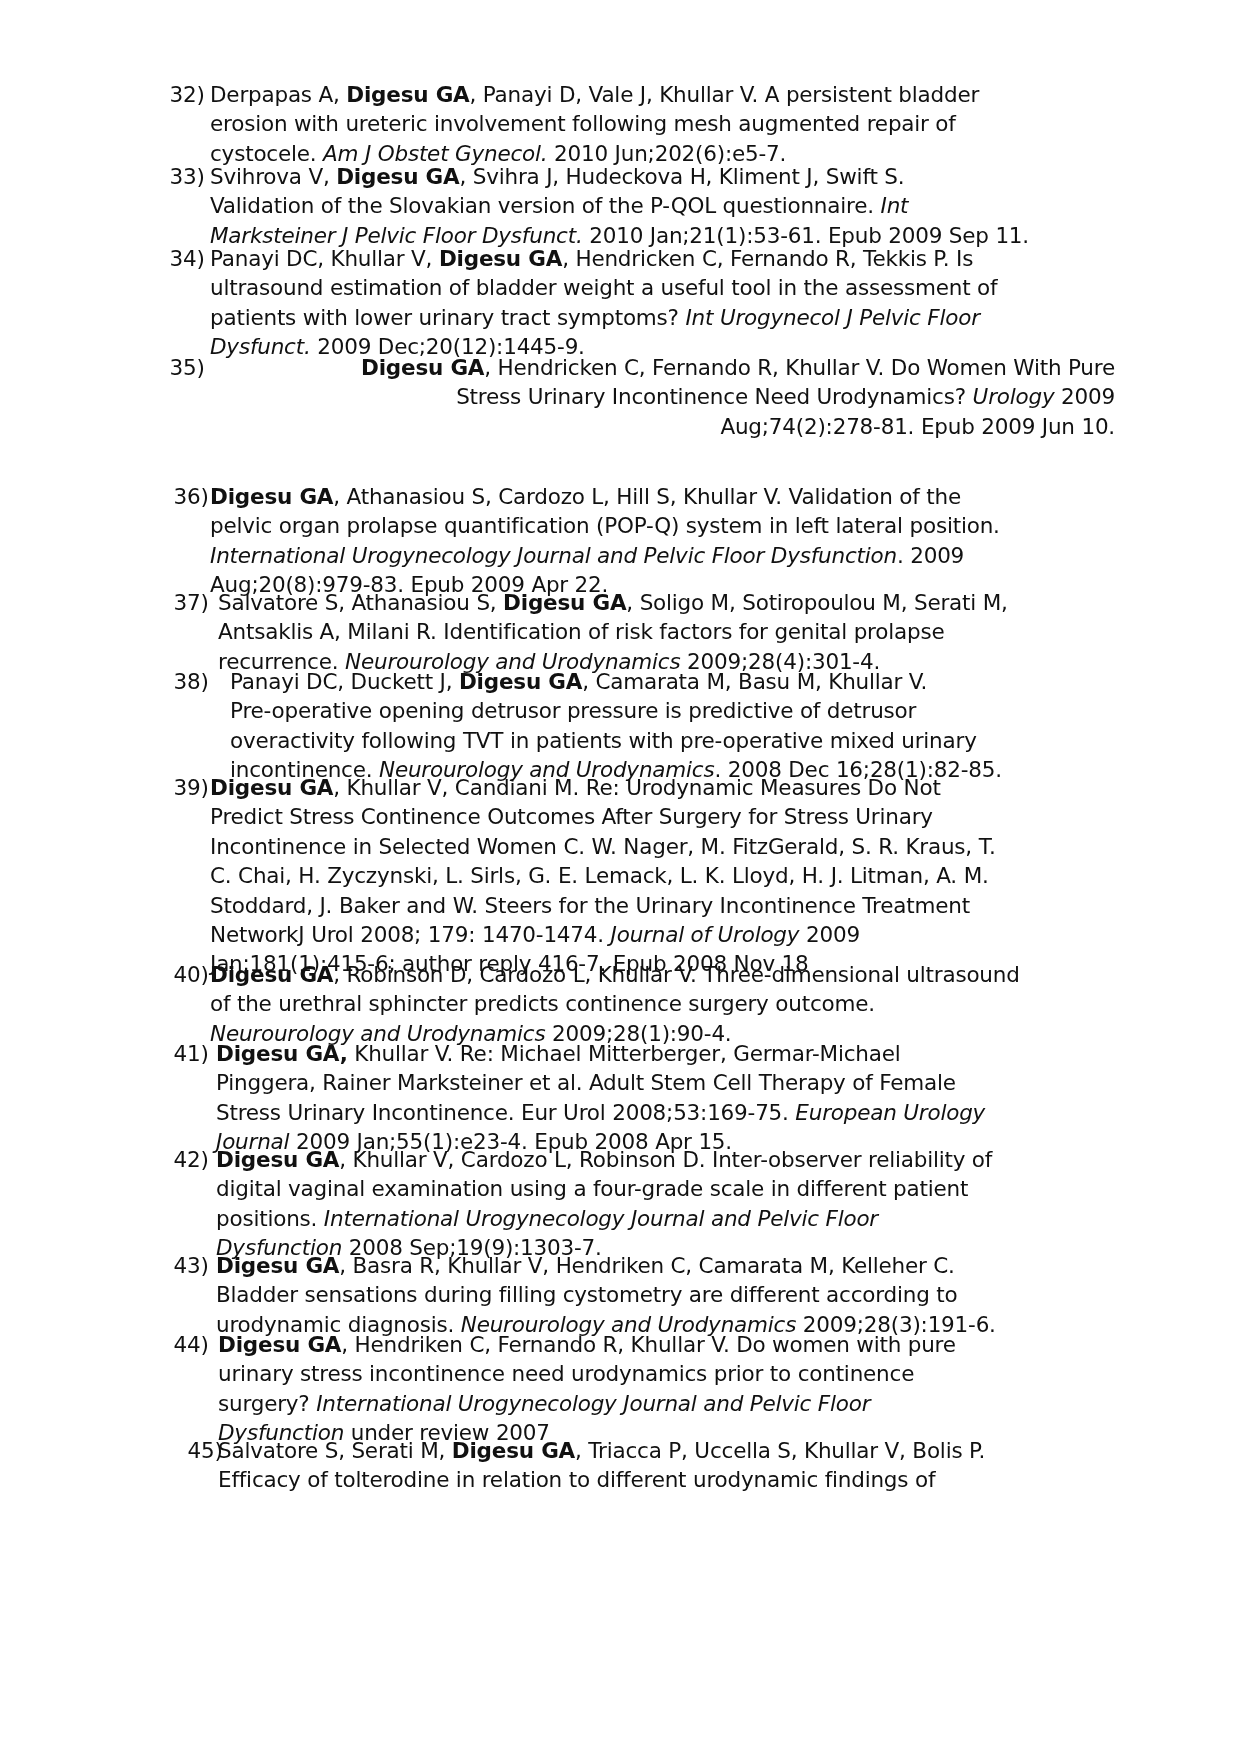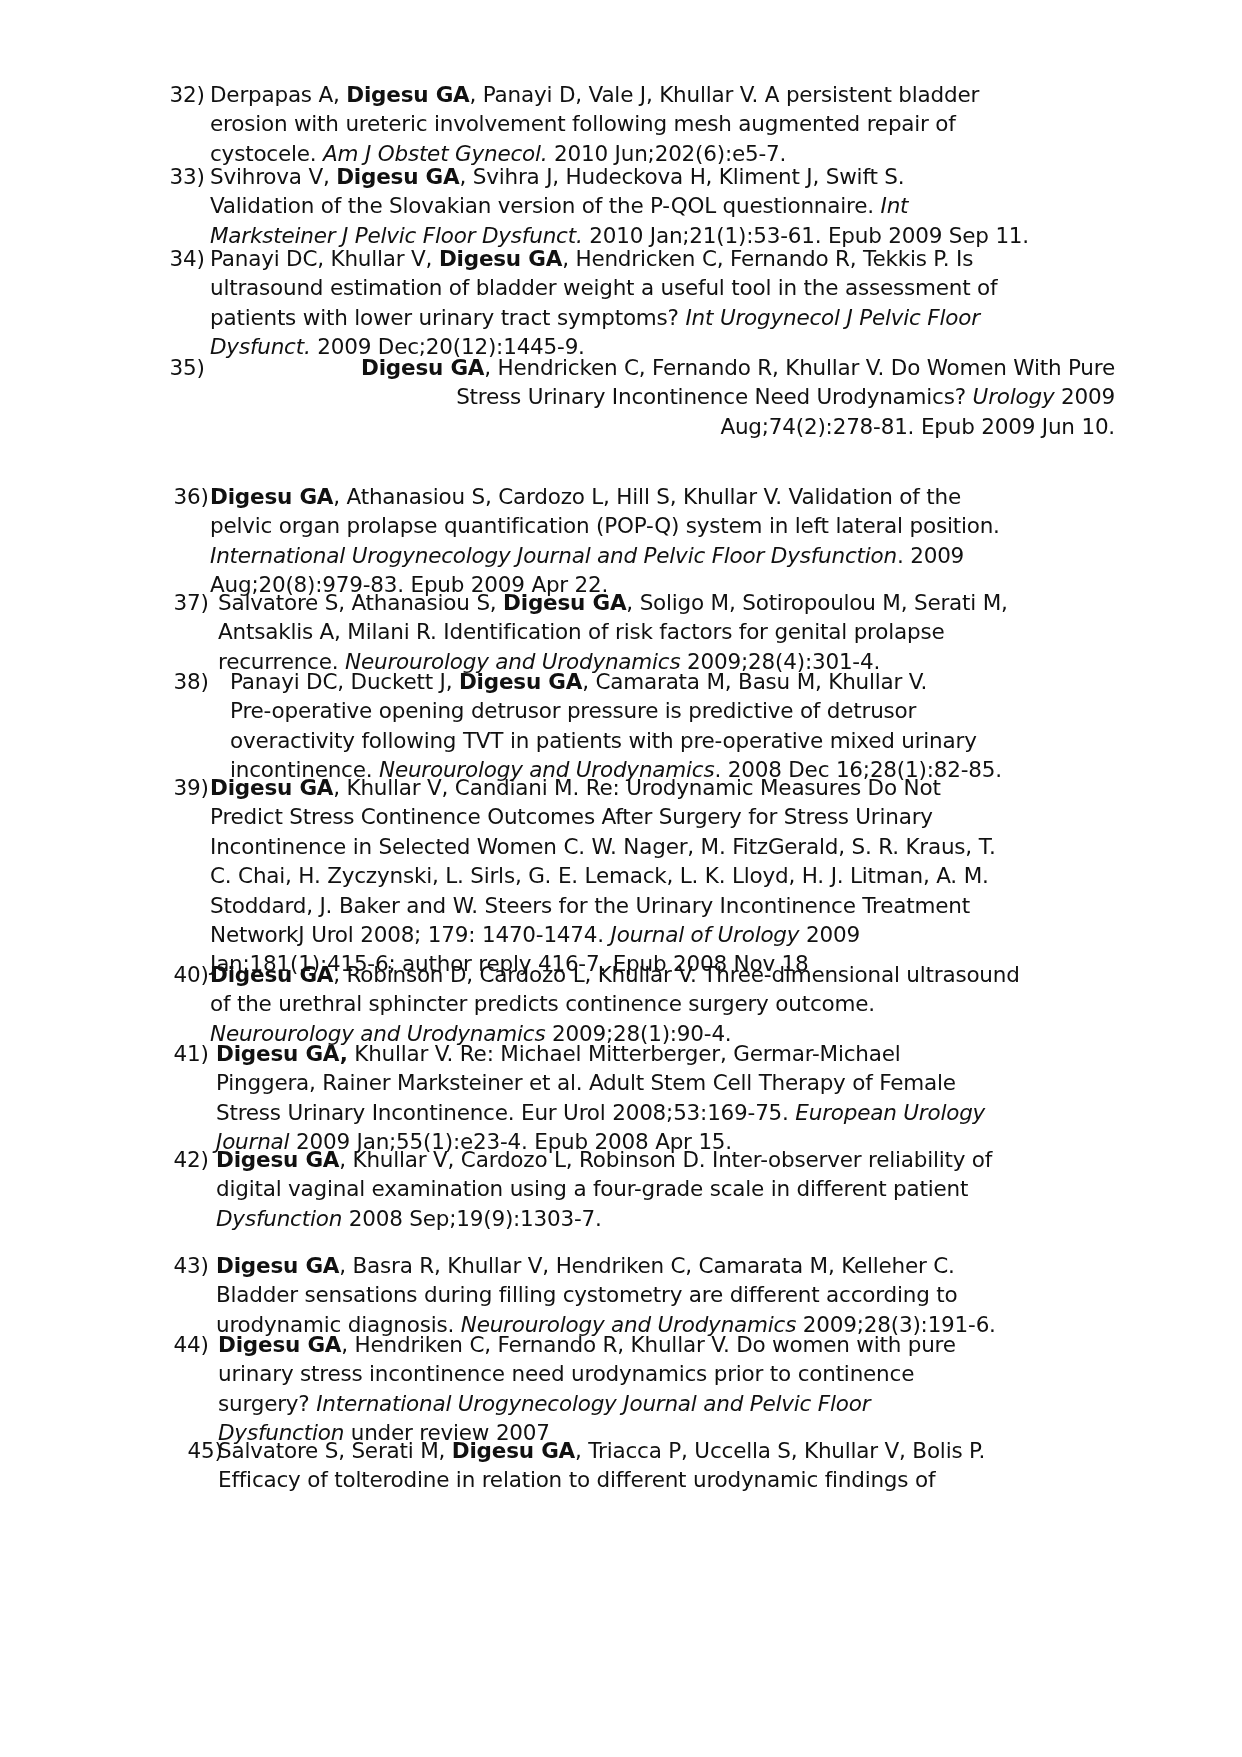--- a/index.html
+++ b/index.html
@@ -103,20 +103,21 @@
         <span class="line"><span>Pinggera, Rainer Marksteiner et al. Adult Stem Cell Therapy of Female</span></span>
         <span class="line"><span>Stress Urinary Incontinence. Eur Urol 2008;53:169-75. </span><i>European Urology</i></span>
         <span class="line"><i>Journal</i><span> 2009 Jan;55(1):e23-4. Epub 2008 Apr 15.</span></span>
       </div>
     </div>
     <div class="ref" style="top: 1145px; left: 0px;">
       <span class="num" style="left: 166px;">42)</span>
       <div class="body" style="left: 216px;">
         <span class="line"><b>Digesu GA</b><span>, Khullar V, Cardozo L, Robinson D. Inter-observer reliability of</span></span>
         <span class="line"><span>digital vaginal examination using a four-grade scale in different patient</span></span>
+        <span class="line"><span>positions. </span><i>International Urogynecology Journal and Pelvic Floor</i></span>
         <span class="line"><i>Dysfunction</i><span> 2008 Sep;19(9):1303-7.</span></span>
       </div>
     </div>
     <div class="ref" style="top: 1251px; left: 0px;">
       <span class="num" style="left: 166px;">43)</span>
       <div class="body" style="left: 216px;">
         <span class="line"><b>Digesu GA</b><span>, Basra R, Khullar V, Hendriken C, Camarata M, Kelleher C.</span></span>
         <span class="line"><span>Bladder sensations during filling cystometry are different according to</span></span>
         <span class="line"><span>urodynamic diagnosis. </span><i>Neurourology and Urodynamics</i><span>  2009;28(3):191-6.</span></span>
       </div>

